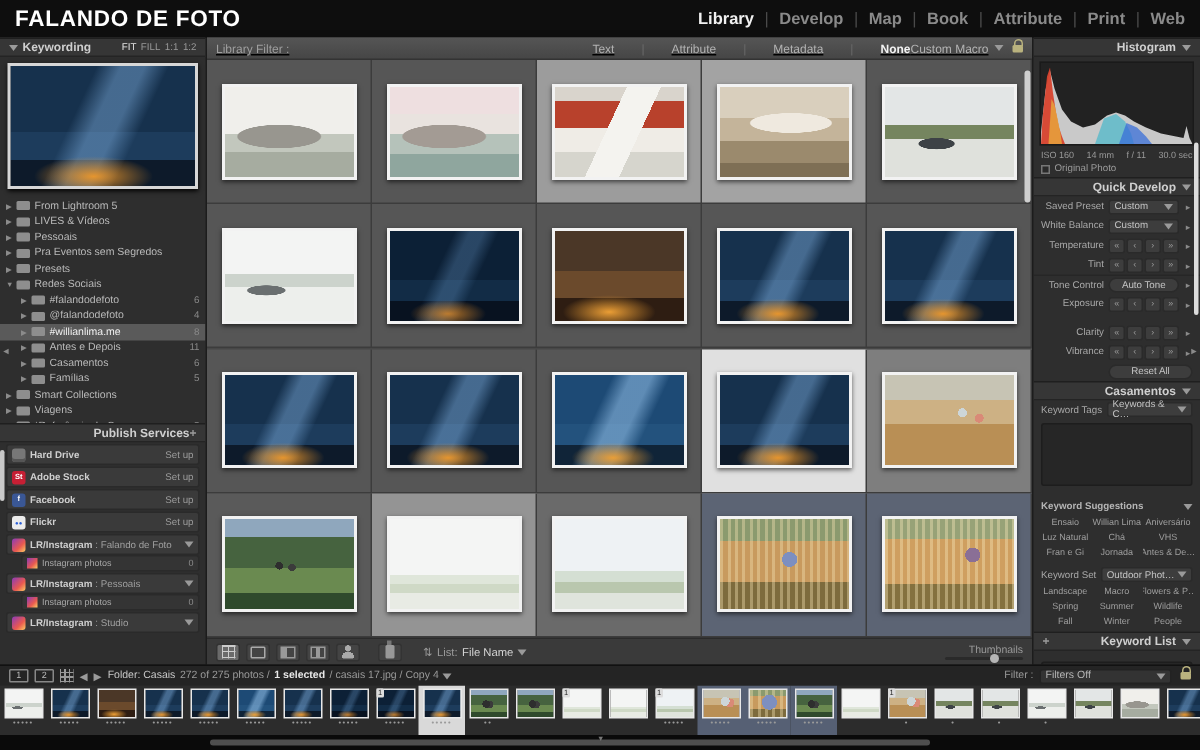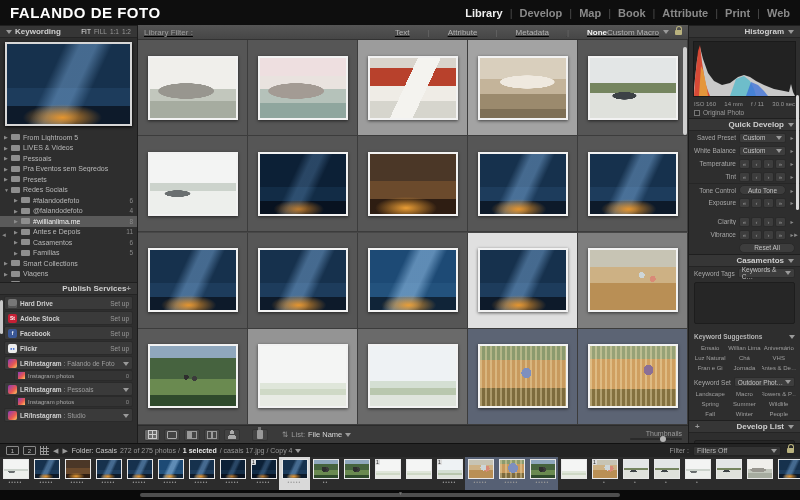--- a/index.html
+++ b/index.html
@@ -578,21 +578,21 @@
         <span class="kwbtn">Spring</span>
         <span class="kwbtn">Summer</span>
         <span class="kwbtn">Wildlife</span>
         <span class="kwbtn">Fall</span>
         <span class="kwbtn">Winter</span>
         <span class="kwbtn">People</span>
       </div>
     <div class="phead" style="justify-content:space-between;">
       <span style="color:#9a9a9a;">+</span>
       <span style="display:flex;align-items:center;gap:4px;">
-          <span>Develop List</span>
+          <span>Keyword List</span>
           <span class="tri"></span>
         </span>
     </div>
     <input id="kwfilter" placeholder="Filter Keywords" style="">
     
     
     
   </div>
   <div id="rscroll"></div>
 

